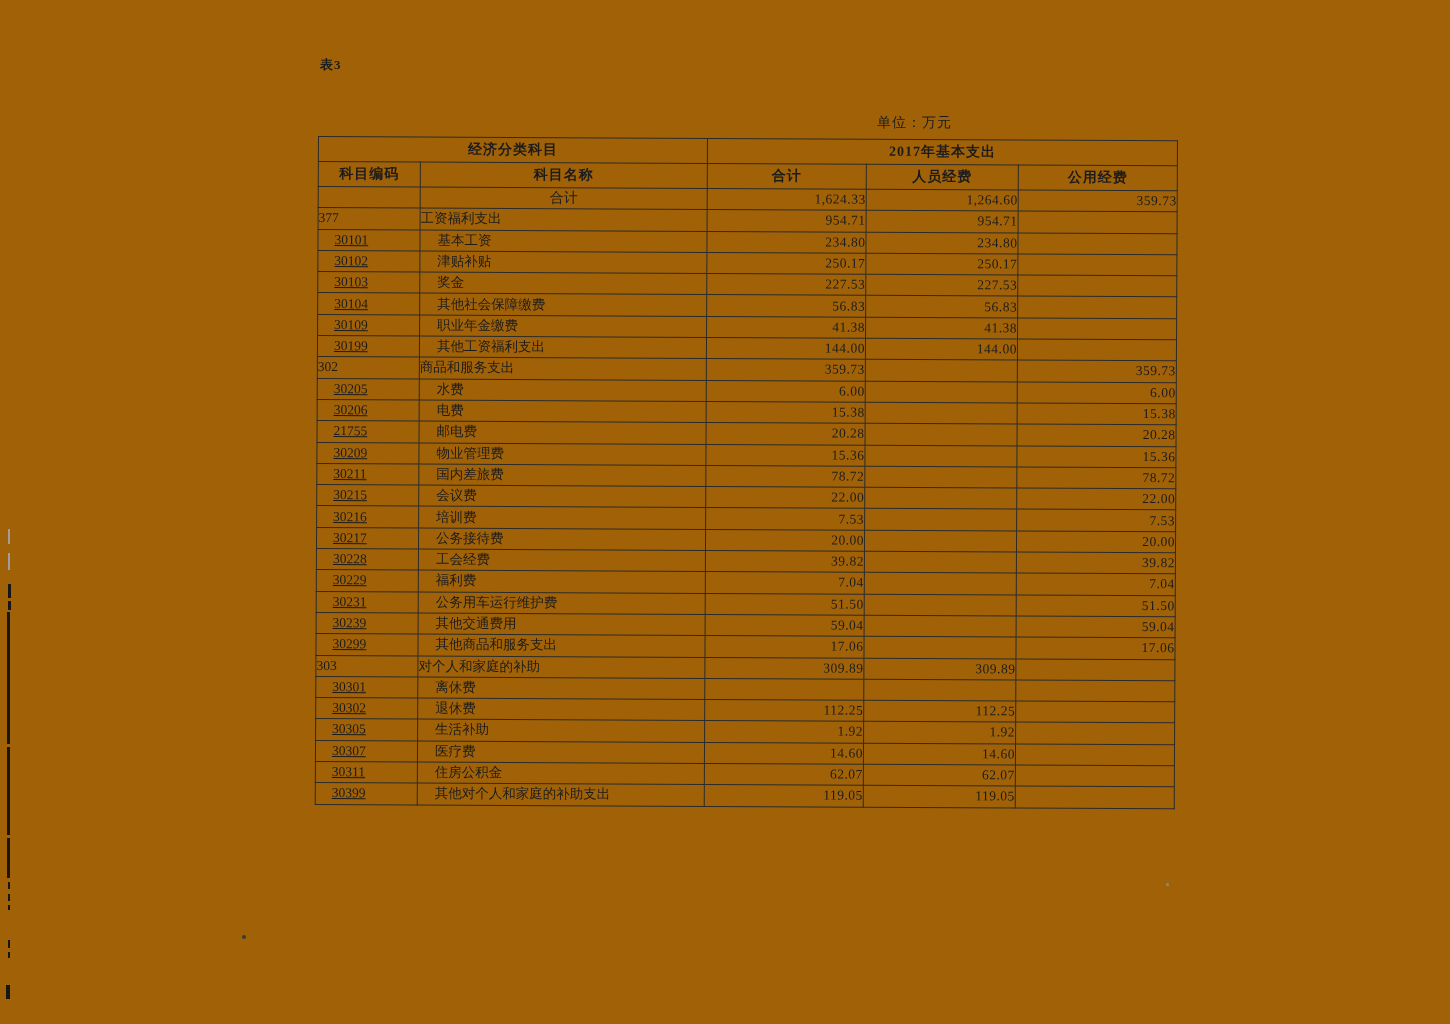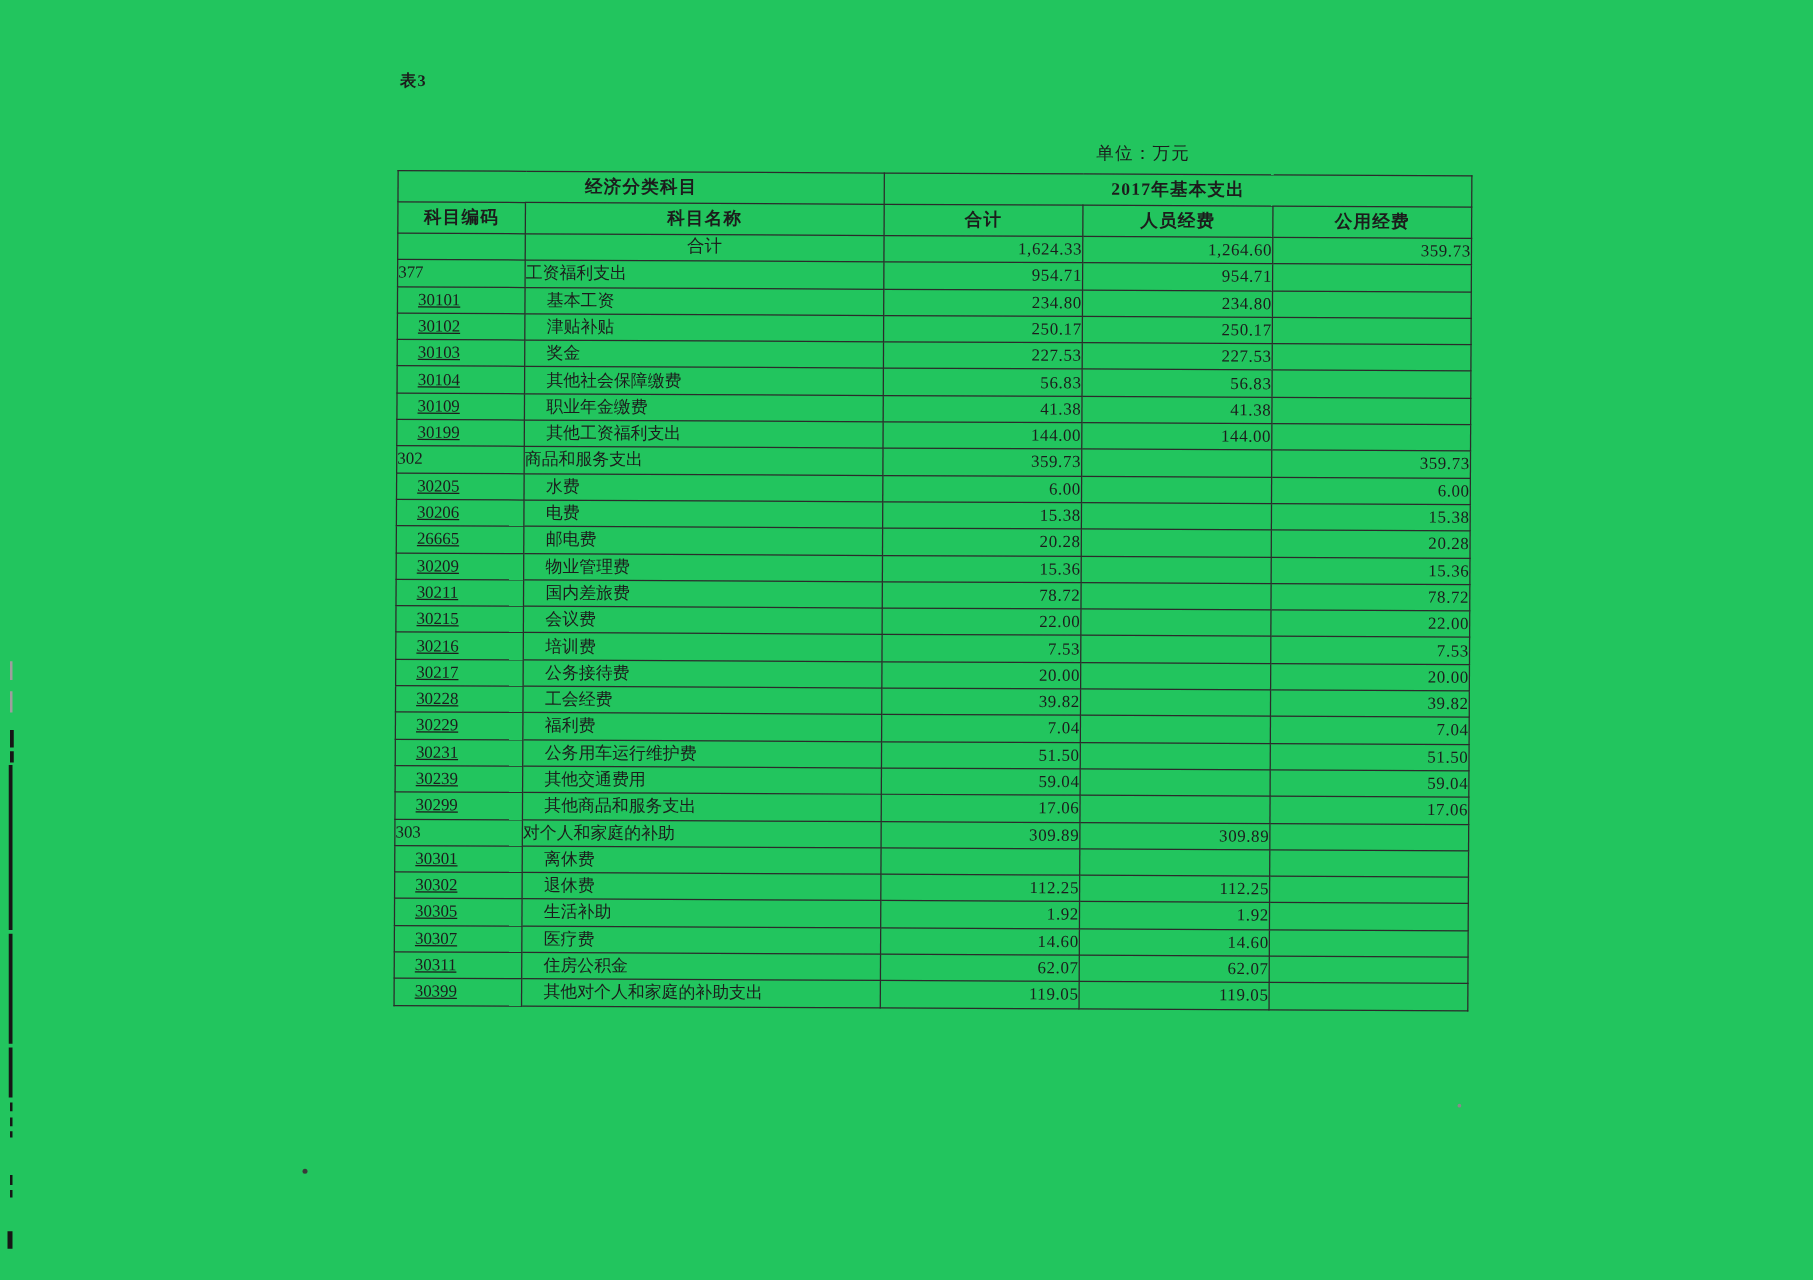--- a/index.html
+++ b/index.html
@@ -1,20 +1,20 @@
 <!DOCTYPE html>
 <html><head>
 <meta charset="utf-8">
 <style>
   * { margin:0; padding:0; box-sizing:border-box; }
   html,body { background:#e8e8e8; }
   .page {
     position:relative;
     width:1450px; height:1024px;
-    background:#22c55e;
+    background:#a16207;
     font-family:"Liberation Serif","DejaVu Serif",serif;
     color:#1c1c1c;
     overflow:hidden;
   }
   .sheet-label {
     position:absolute; left:320px; top:56px;
     font-size:13px; font-weight:bold; letter-spacing:1px;
   }
   .doc-title {
     position:absolute; left:318px; top:74px; width:859px;
@@ -159,21 +159,21 @@
       <td class="c-num">6.00</td>
     </tr>
           <tr class="lv-item">
       <td class="c-code">30206</td>
       <td class="c-name">电费</td>
       <td class="c-num">15.38</td>
       <td class="c-num"></td>
       <td class="c-num">15.38</td>
     </tr>
           <tr class="lv-item">
-      <td class="c-code">26665</td>
+      <td class="c-code">21755</td>
       <td class="c-name">邮电费</td>
       <td class="c-num">20.28</td>
       <td class="c-num"></td>
       <td class="c-num">20.28</td>
     </tr>
           <tr class="lv-item">
       <td class="c-code">30209</td>
       <td class="c-name">物业管理费</td>
       <td class="c-num">15.36</td>
       <td class="c-num"></td>

